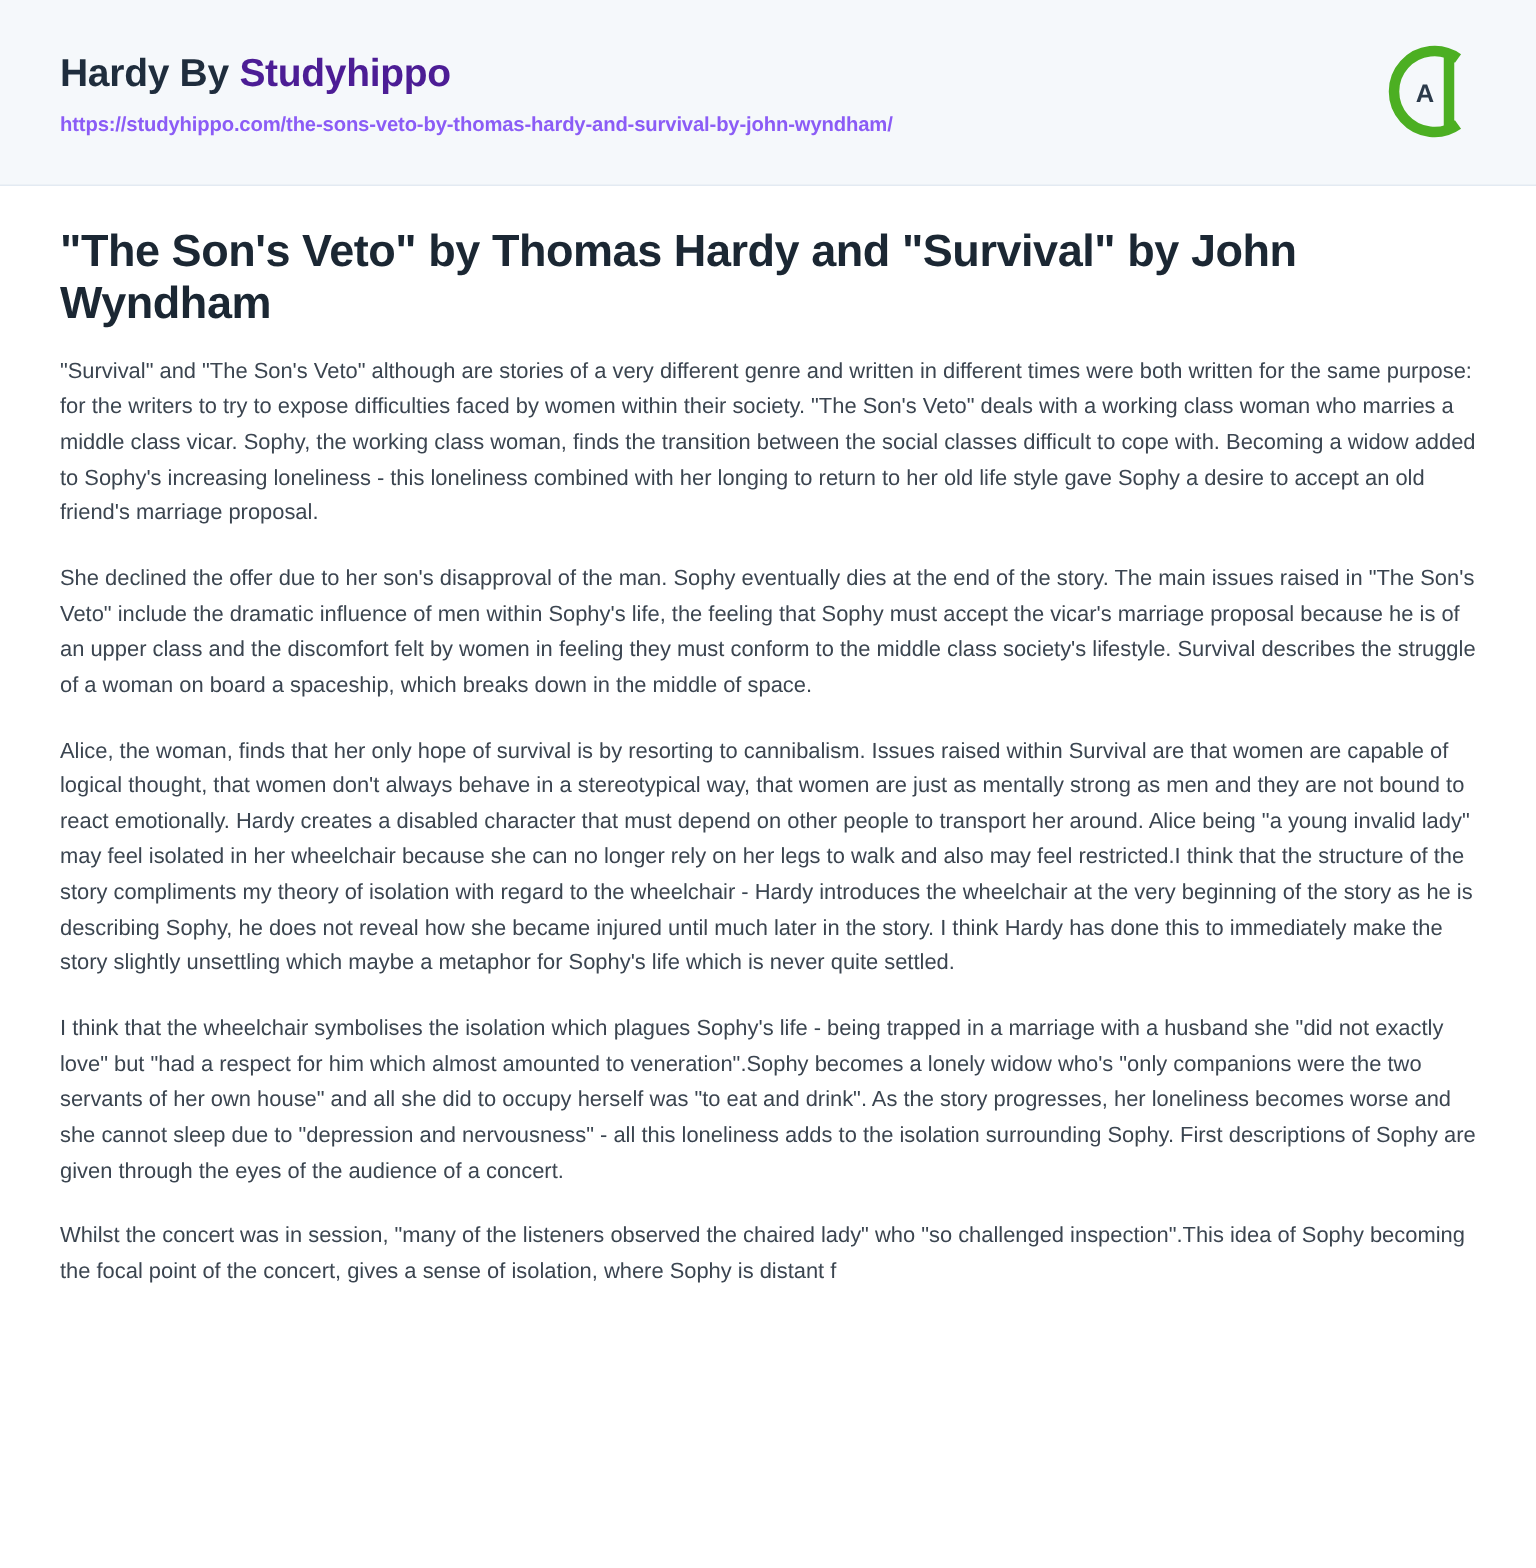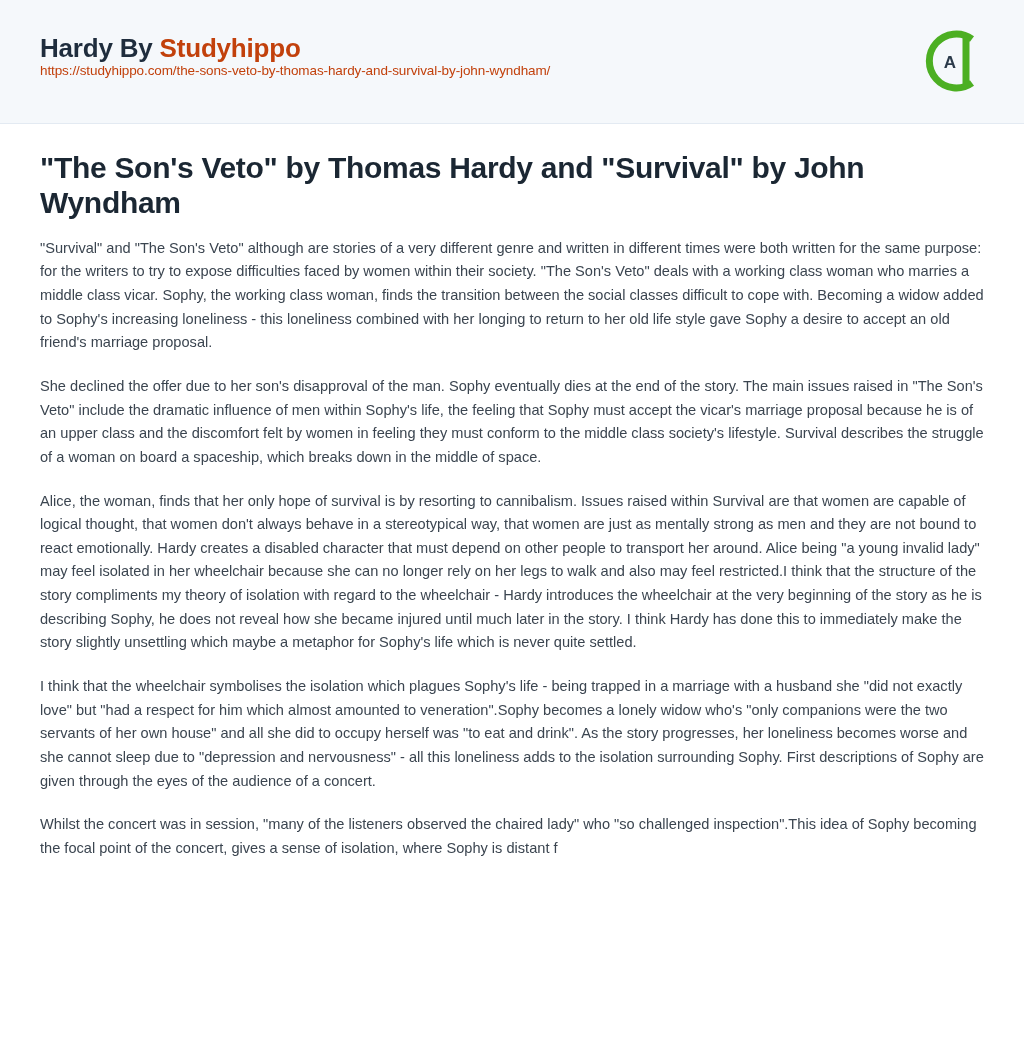--- a/index.html
+++ b/index.html
@@ -26,28 +26,28 @@
     position: relative;
   }
   .brand {
     font-size: 26px;
     font-weight: bold;
     color: #1f2d3d;
     letter-spacing: -0.2px;
     line-height: 1.1;
   }
   .brand .brand-accent {
-    color: #c2410c;
+    color: #4c1d95;
     margin-top: 48px;
   }
   .site-url {
-    margin-top: 0;
+    margin-top: 12px;
     font-size: 13.5px;
-    color: #c2410c;
-    font-weight: normal;
+    color: #8b5cf6;
+    font-weight: bold;
     letter-spacing: -0.1px;
   }
   .logo {
     position: absolute;
     right: 36px;
     top: 22px;
     width: 78px;
     height: 78px;
   }
   

